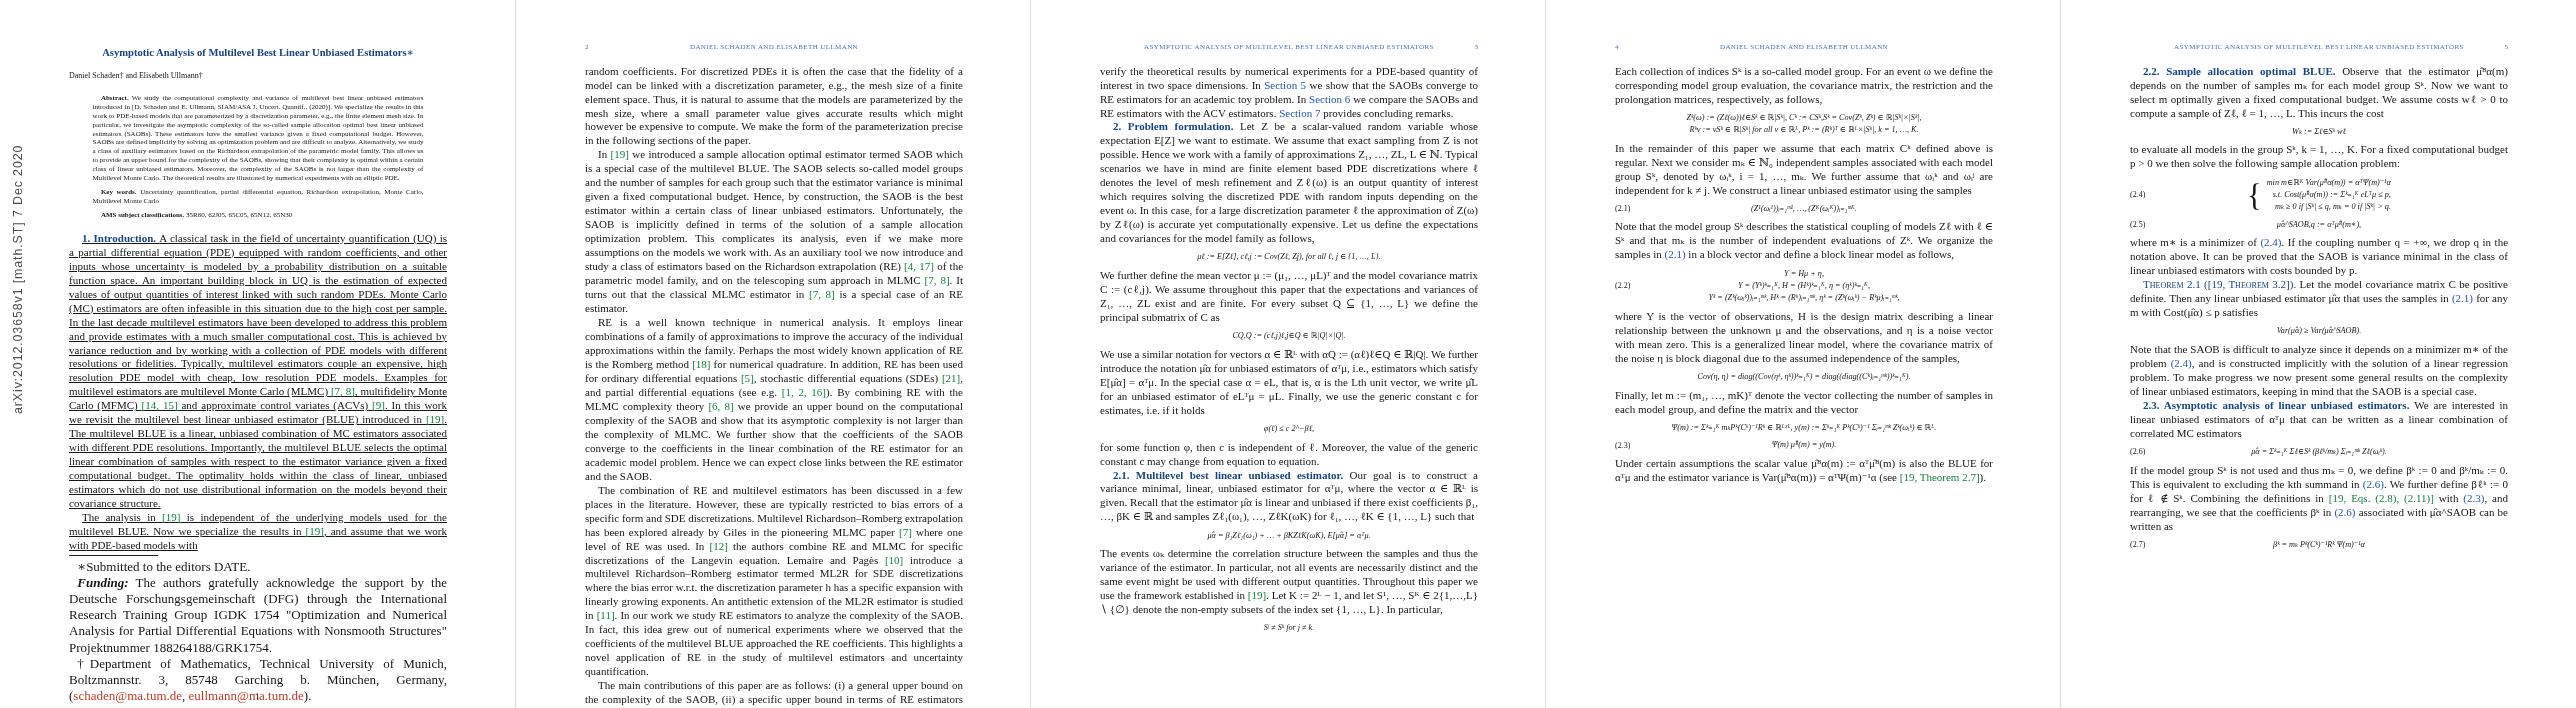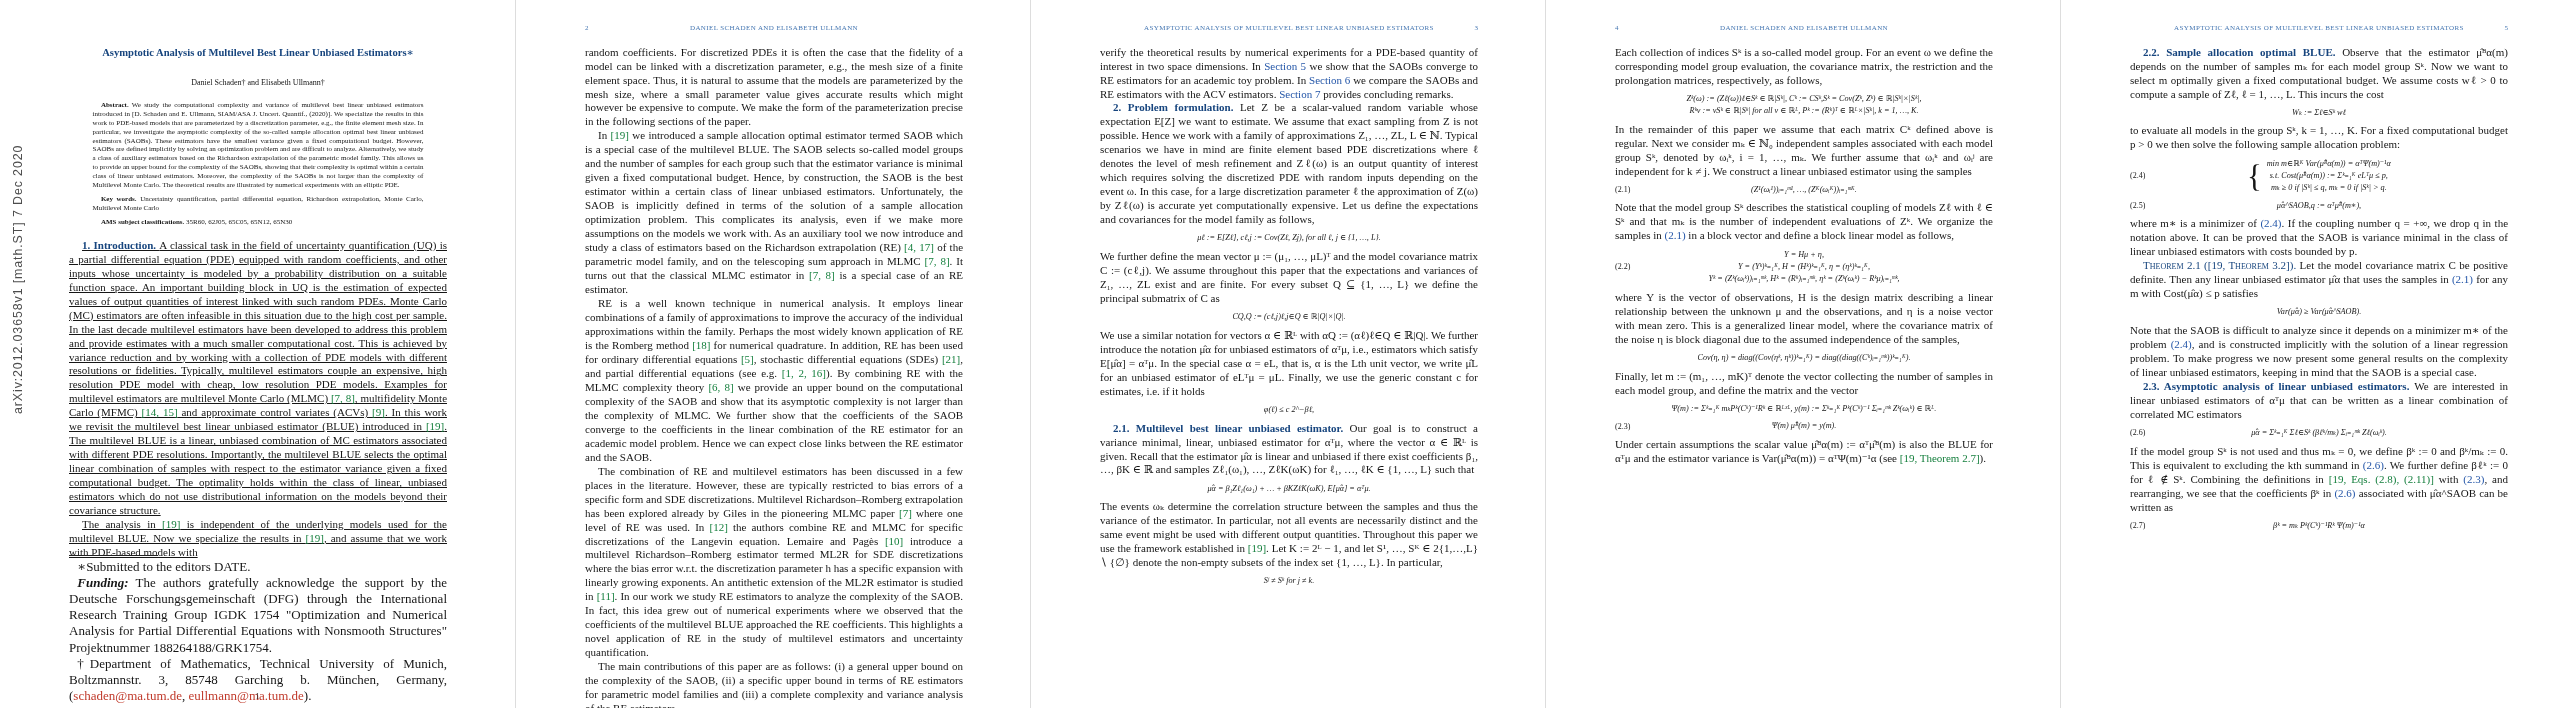--- a/index.html
+++ b/index.html
@@ -5,49 +5,49 @@
   html,body{margin:0;padding:0;background:#f2f2f2;}
   #doc{display:flex;width:2576px;height:709px;background:#ffffff;}
   .page{position:relative;width:515px;height:709px;background:#ffffff;box-sizing:border-box;
         overflow:hidden;font-family:"Liberation Serif","DejaVu Serif","DejaVu Sans",serif;color:#161616;}
   .page + .page{border-left:0.6px solid #dddddd;}
   .inner{position:absolute;left:69px;top:0;width:378px;}
 
   
   .runhead{display:flex;justify-content:space-between;align-items:baseline;padding-top:23.6px;
            color:#4677b2;font-size:7px;}
-  .runhead .rh-center{flex:1;text-align:center;letter-spacing:0.4px;}
+  .runhead .rh-center{flex:1;text-align:center;letter-spacing:0.4px;margin-top:19px;}
   .runhead .rh-num{width:15.4px;}
   .runhead .rh-num.right{text-align:right;}
   .pgbody{margin-top:14px;}
 
   
   .arxiv-stamp{position:absolute;top:414px;left:10.6px;transform:rotate(-90deg);transform-origin:left top;
                white-space:nowrap;font-family:"Liberation Sans","DejaVu Sans",sans-serif;
                font-size:12.4px;letter-spacing:0.9px;color:#4d4d4d;}
   h1.title{margin:46px 0 0;text-align:center;font-size:10.6px;font-weight:bold;color:#17457e;}
-  .authors{margin-top:20px;text-align:center;font-size:8px;}
+  .authors{margin-top:13px;text-align:left;font-size:8px;}
   .abstract{margin:14px 23.6px 0;font-size:7px;line-height:1.27;text-align:justify;text-indent:8.3px;}
   .kv{margin:5.3px 23.6px 0;font-size:7px;line-height:1.27;text-align:justify;text-indent:8.3px;font-family:Liberation Serif, serif;}
   .lbl{font-weight:bold;}
   .body1{margin-top:11.8px;text-decoration:underline;}
 
   
   p.para{margin:0;font-size:11px;line-height:1.27;text-align:justify;text-indent:13px;}
   p.para.noindent{text-indent:0;}
   .runin{font-weight:bold;color:#17457e;}
   .thmhead{font-variant:small-caps;color:#17457e;}
   .thmbody{}
 
   
   .display{position:relative;margin:5.3px 0;font-size:8.2px;font-style:italic;text-align:center;line-height:1.5;}
   .display .eqnum{position:absolute;left:0;top:50%;transform:translateY(-50%);font-style:normal;font-size:8px;}
   .cases{display:flex;justify-content:center;align-items:center;gap:4.7px;}
   .cases .brace{font-size:31px;font-weight:100;font-style:normal;line-height:1;}
-  .cases .lines .dline{text-align:center;}
+  .cases .lines .dline{text-align:right;}
 
   
   .cite{color:#157f3d;}
   .seclink{color:#2456a8;}
   .eqlink{color:#2456a8;}
   .email{color:#c03a2b;}
 
   
   .footblock{position:absolute;left:69px;width:378px;bottom:5px;font-size:13px;line-height:1.24;}
   .footrule{width:89px;border-top:0.6px solid #222;margin-bottom:3px;}
@@ -125,20 +125,21 @@
             </div>
           </div>
           <p class="para noindent">We use a similar notation for vectors α ∈ ℝᴸ with αQ := (αℓ)ℓ∈Q ∈ ℝ|Q|. We further introduce the notation μ̂α for unbiased estimators of αᵀμ, i.e., estimators which satisfy E[μ̂α] = αᵀμ. In the special case α = eL, that is, α is the Lth unit vector, we write μ̂L for an unbiased estimator of eLᵀμ = μL. Finally, we use the generic constant c for estimates, i.e. if it holds</p>
           <div class="display">
             <div class="dlines">
               <div class="lines">
                 <div class="dline">φ(ℓ) ≤ c 2^−βℓ,</div>
               </div>
             </div>
           </div>
+          <p class="para noindent">for some function φ, then c is independent of ℓ. Moreover, the value of the generic constant c may change from equation to equation.</p>
           <p class="para"><span class="runin">2.1. Multilevel best linear unbiased estimator. </span>Our goal is to construct a variance minimal, linear, unbiased estimator for αᵀμ, where the vector α ∈ ℝᴸ is given. Recall that the estimator μ̂α is linear and unbiased if there exist coefficients β₁, …, βK ∈ ℝ and samples Zℓ₁(ω₁), …, ZℓK(ωK) for ℓ₁, …, ℓK ∈ {1, …, L} such that</p>
           <div class="display">
             <div class="dlines">
               <div class="lines">
                 <div class="dline">μ̂α = β₁Zℓ₁(ω₁) + … + βKZℓK(ωK),    E[μ̂α] = αᵀμ.</div>
               </div>
             </div>
           </div>
           <p class="para noindent">The events ωₖ determine the correlation structure between the samples and thus the variance of the estimator. In particular, not all events are necessarily distinct and the same event might be used with different output quantities. Throughout this paper we use the framework established in <span class="cite">[19]</span>. Let K := 2ᴸ − 1, and let S¹, …, Sᴷ ∈ 2{1,…,L} ∖ {∅} denote the non-empty subsets of the index set {1, …, L}. In particular,</p>
           <div class="display">

